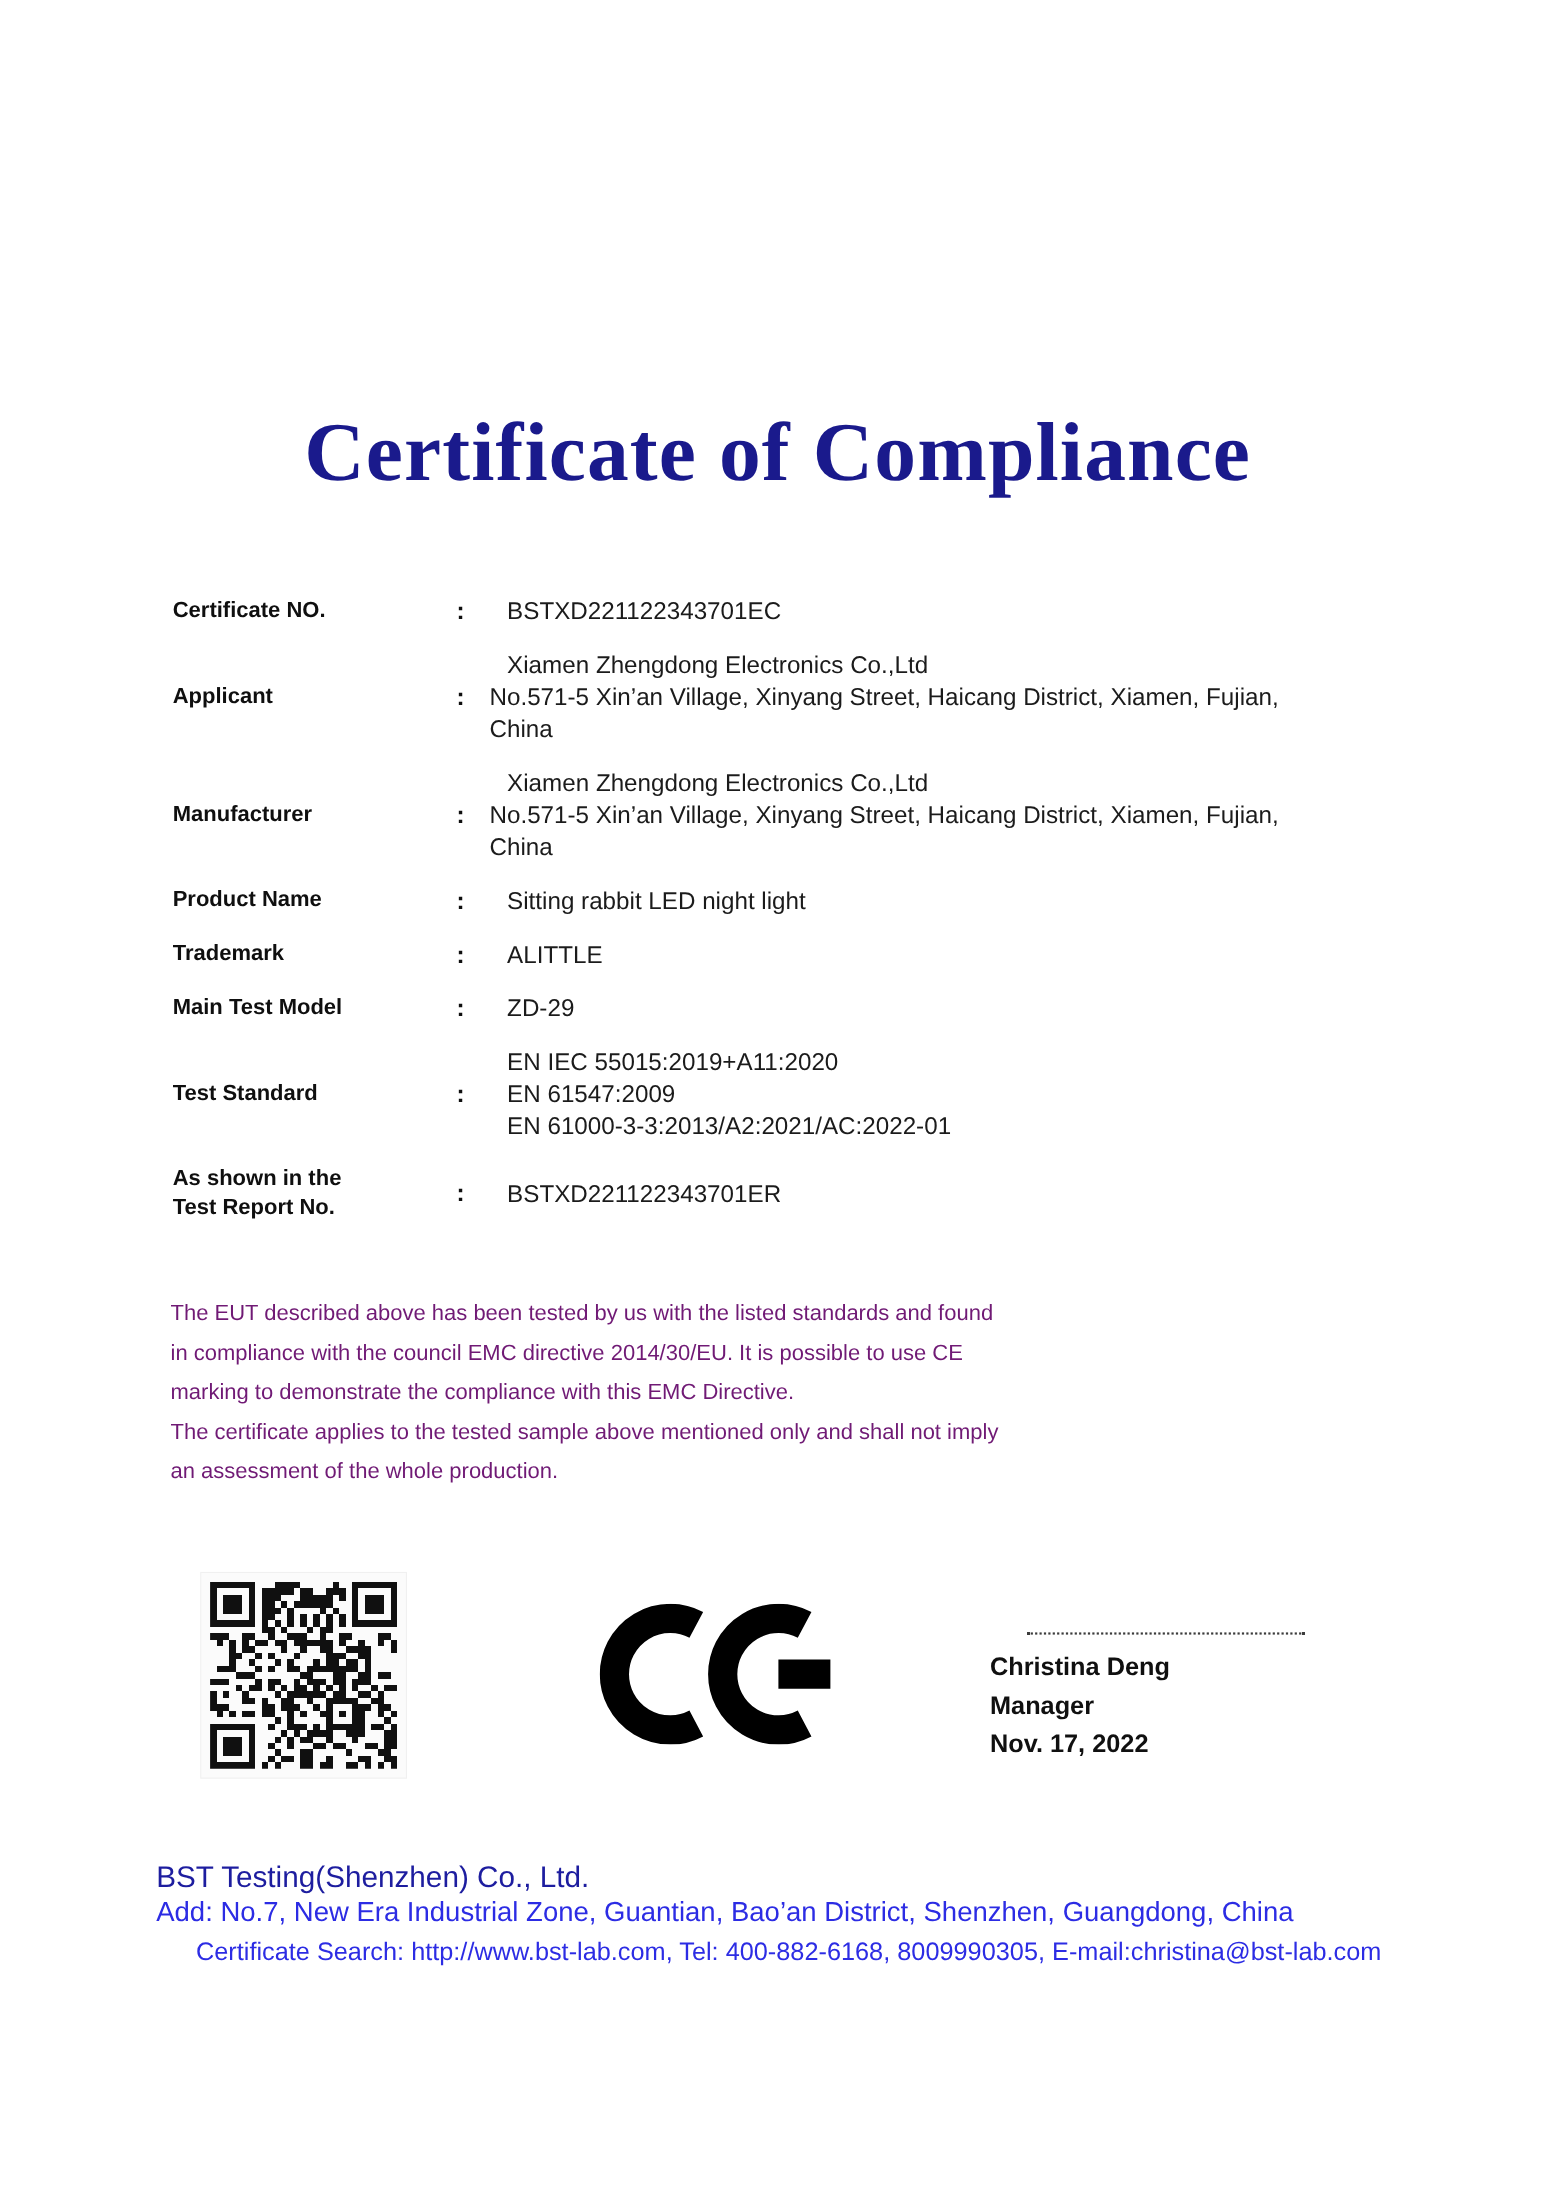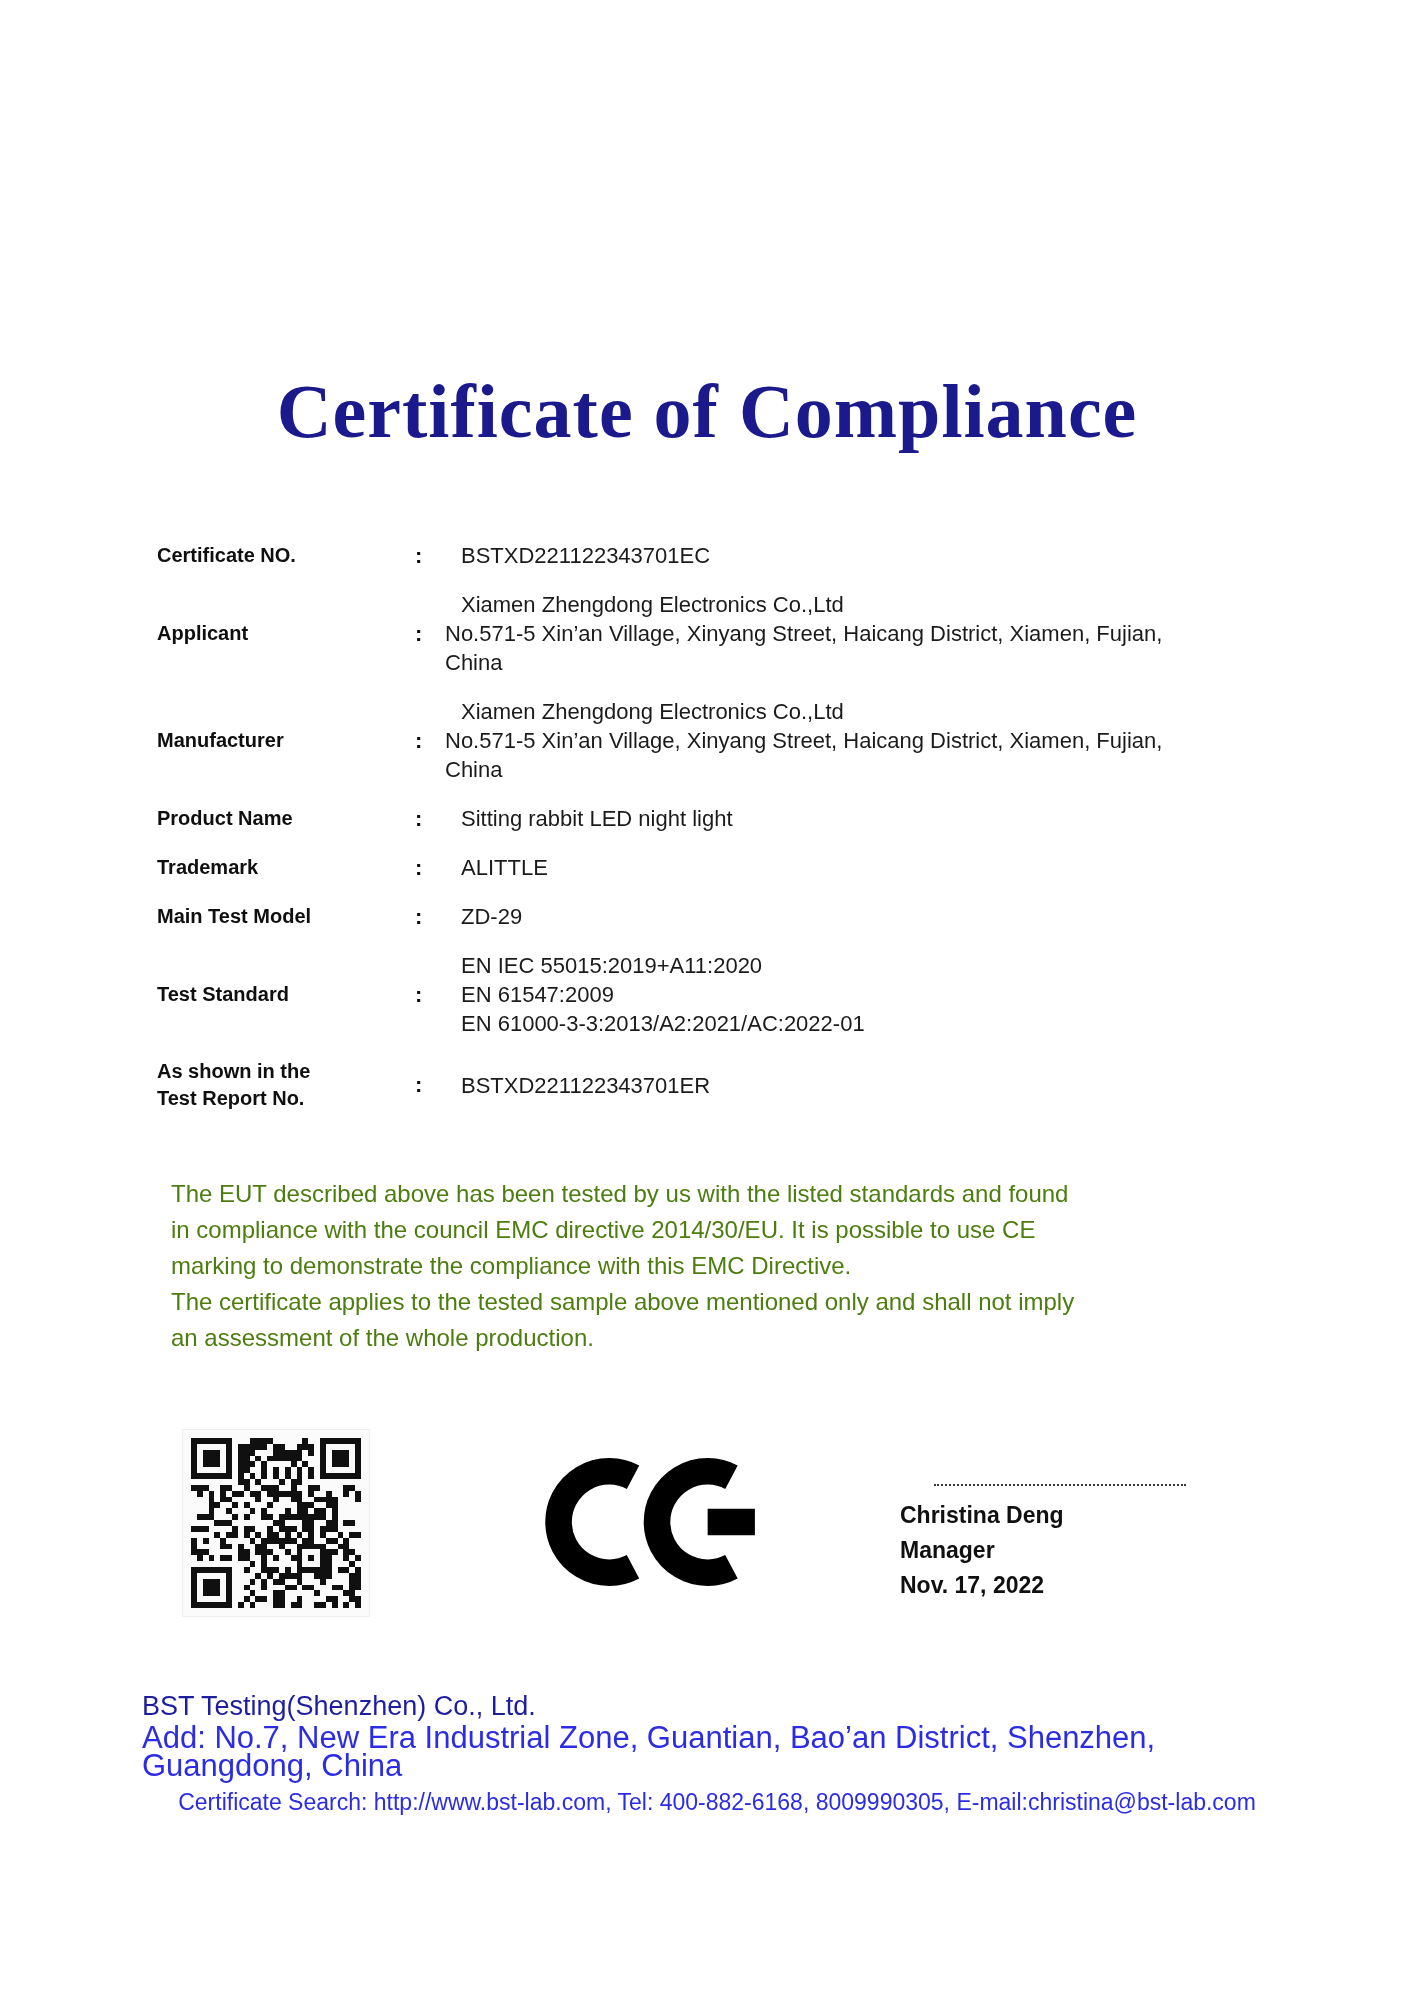--- a/index.html
+++ b/index.html
@@ -42,21 +42,21 @@
     font-weight:bold;
     font-size:22px;
     color:#0f0f0f;
     align-self:center;
     text-align:left;
   }
   .fvalue{font-size:22px;line-height:29px;max-width:775px;}
   .fline.b{font-weight:normal;margin-left:16px;}
   .statement{
     position:absolute;left:155px;top:1176px;width:1075px;
-    font-size:24px;line-height:36px;color:#4d7c0f;margin-left:16px;
+    font-size:20px;line-height:36px;color:#701a75;
   }
   .statement p{margin:0;white-space:pre-line;}
   .qr-box{
     position:absolute;left:183px;top:1430px;
     width:186px;height:186px;
     background:#fbfbfb;
     box-shadow:0 0 0 1px #f0f0f0;
     display:flex;align-items:center;justify-content:center;
   }
   .ce-box{
@@ -73,21 +73,21 @@
     border-top:2px dotted #3c3c3c;
     height:0;
   }
   .sig-text{font-size:23px;font-weight:bold;line-height:35px;color:#101010;}
   .footer{position:absolute;left:142px;top:1690px;width:1150px;}
   .footer .company{
     font-size:27px;font-weight:normal;line-height:33px;
     color:var(--footer-navy,#1d1d9f);margin:0 0 1px 0;
   }
   .footer .address{
-    font-size:31px;line-height:28px;margin:0 0 8px 0;
+    font-size:25px;line-height:28px;margin:0 0 8px 0;
     color:var(--footer-blue,#2c2ce4);
   }
   .footer .contact{
     font-size:23px;line-height:28px;margin:0;
     color:var(--footer-blue,#2c2ce4);
     text-align:center;
   }
 </style>
 </head>
 <body>

